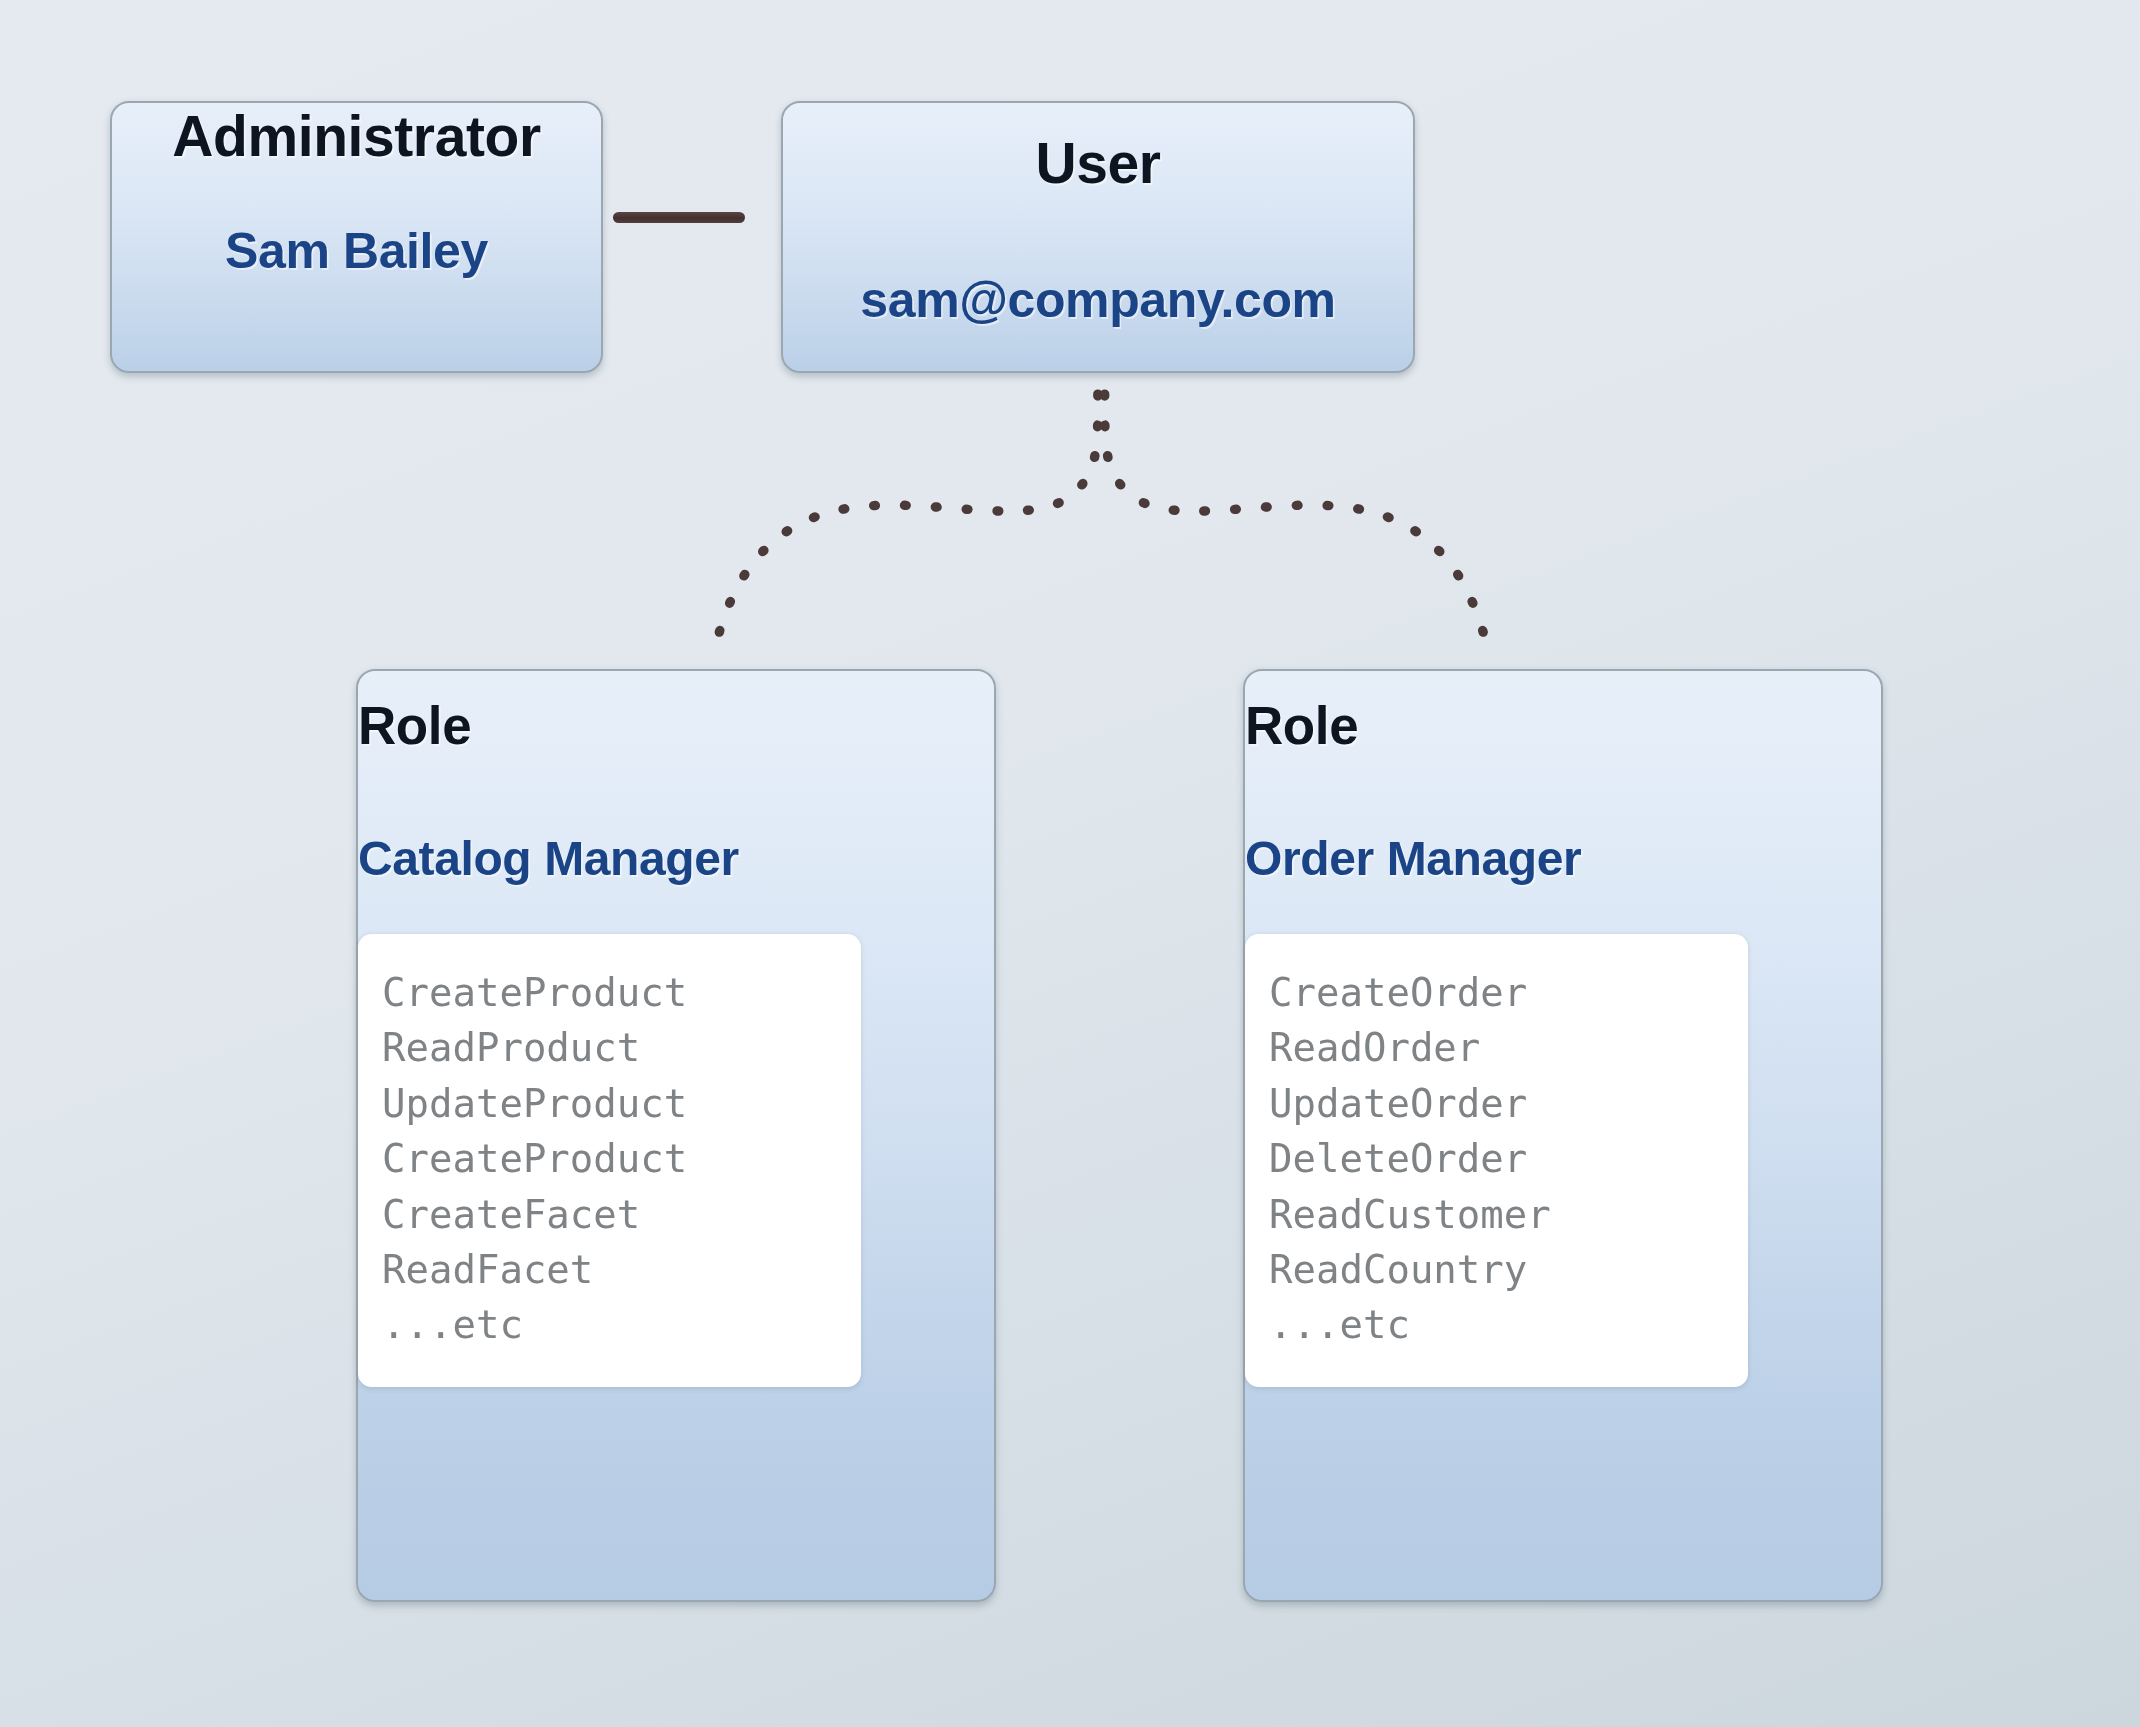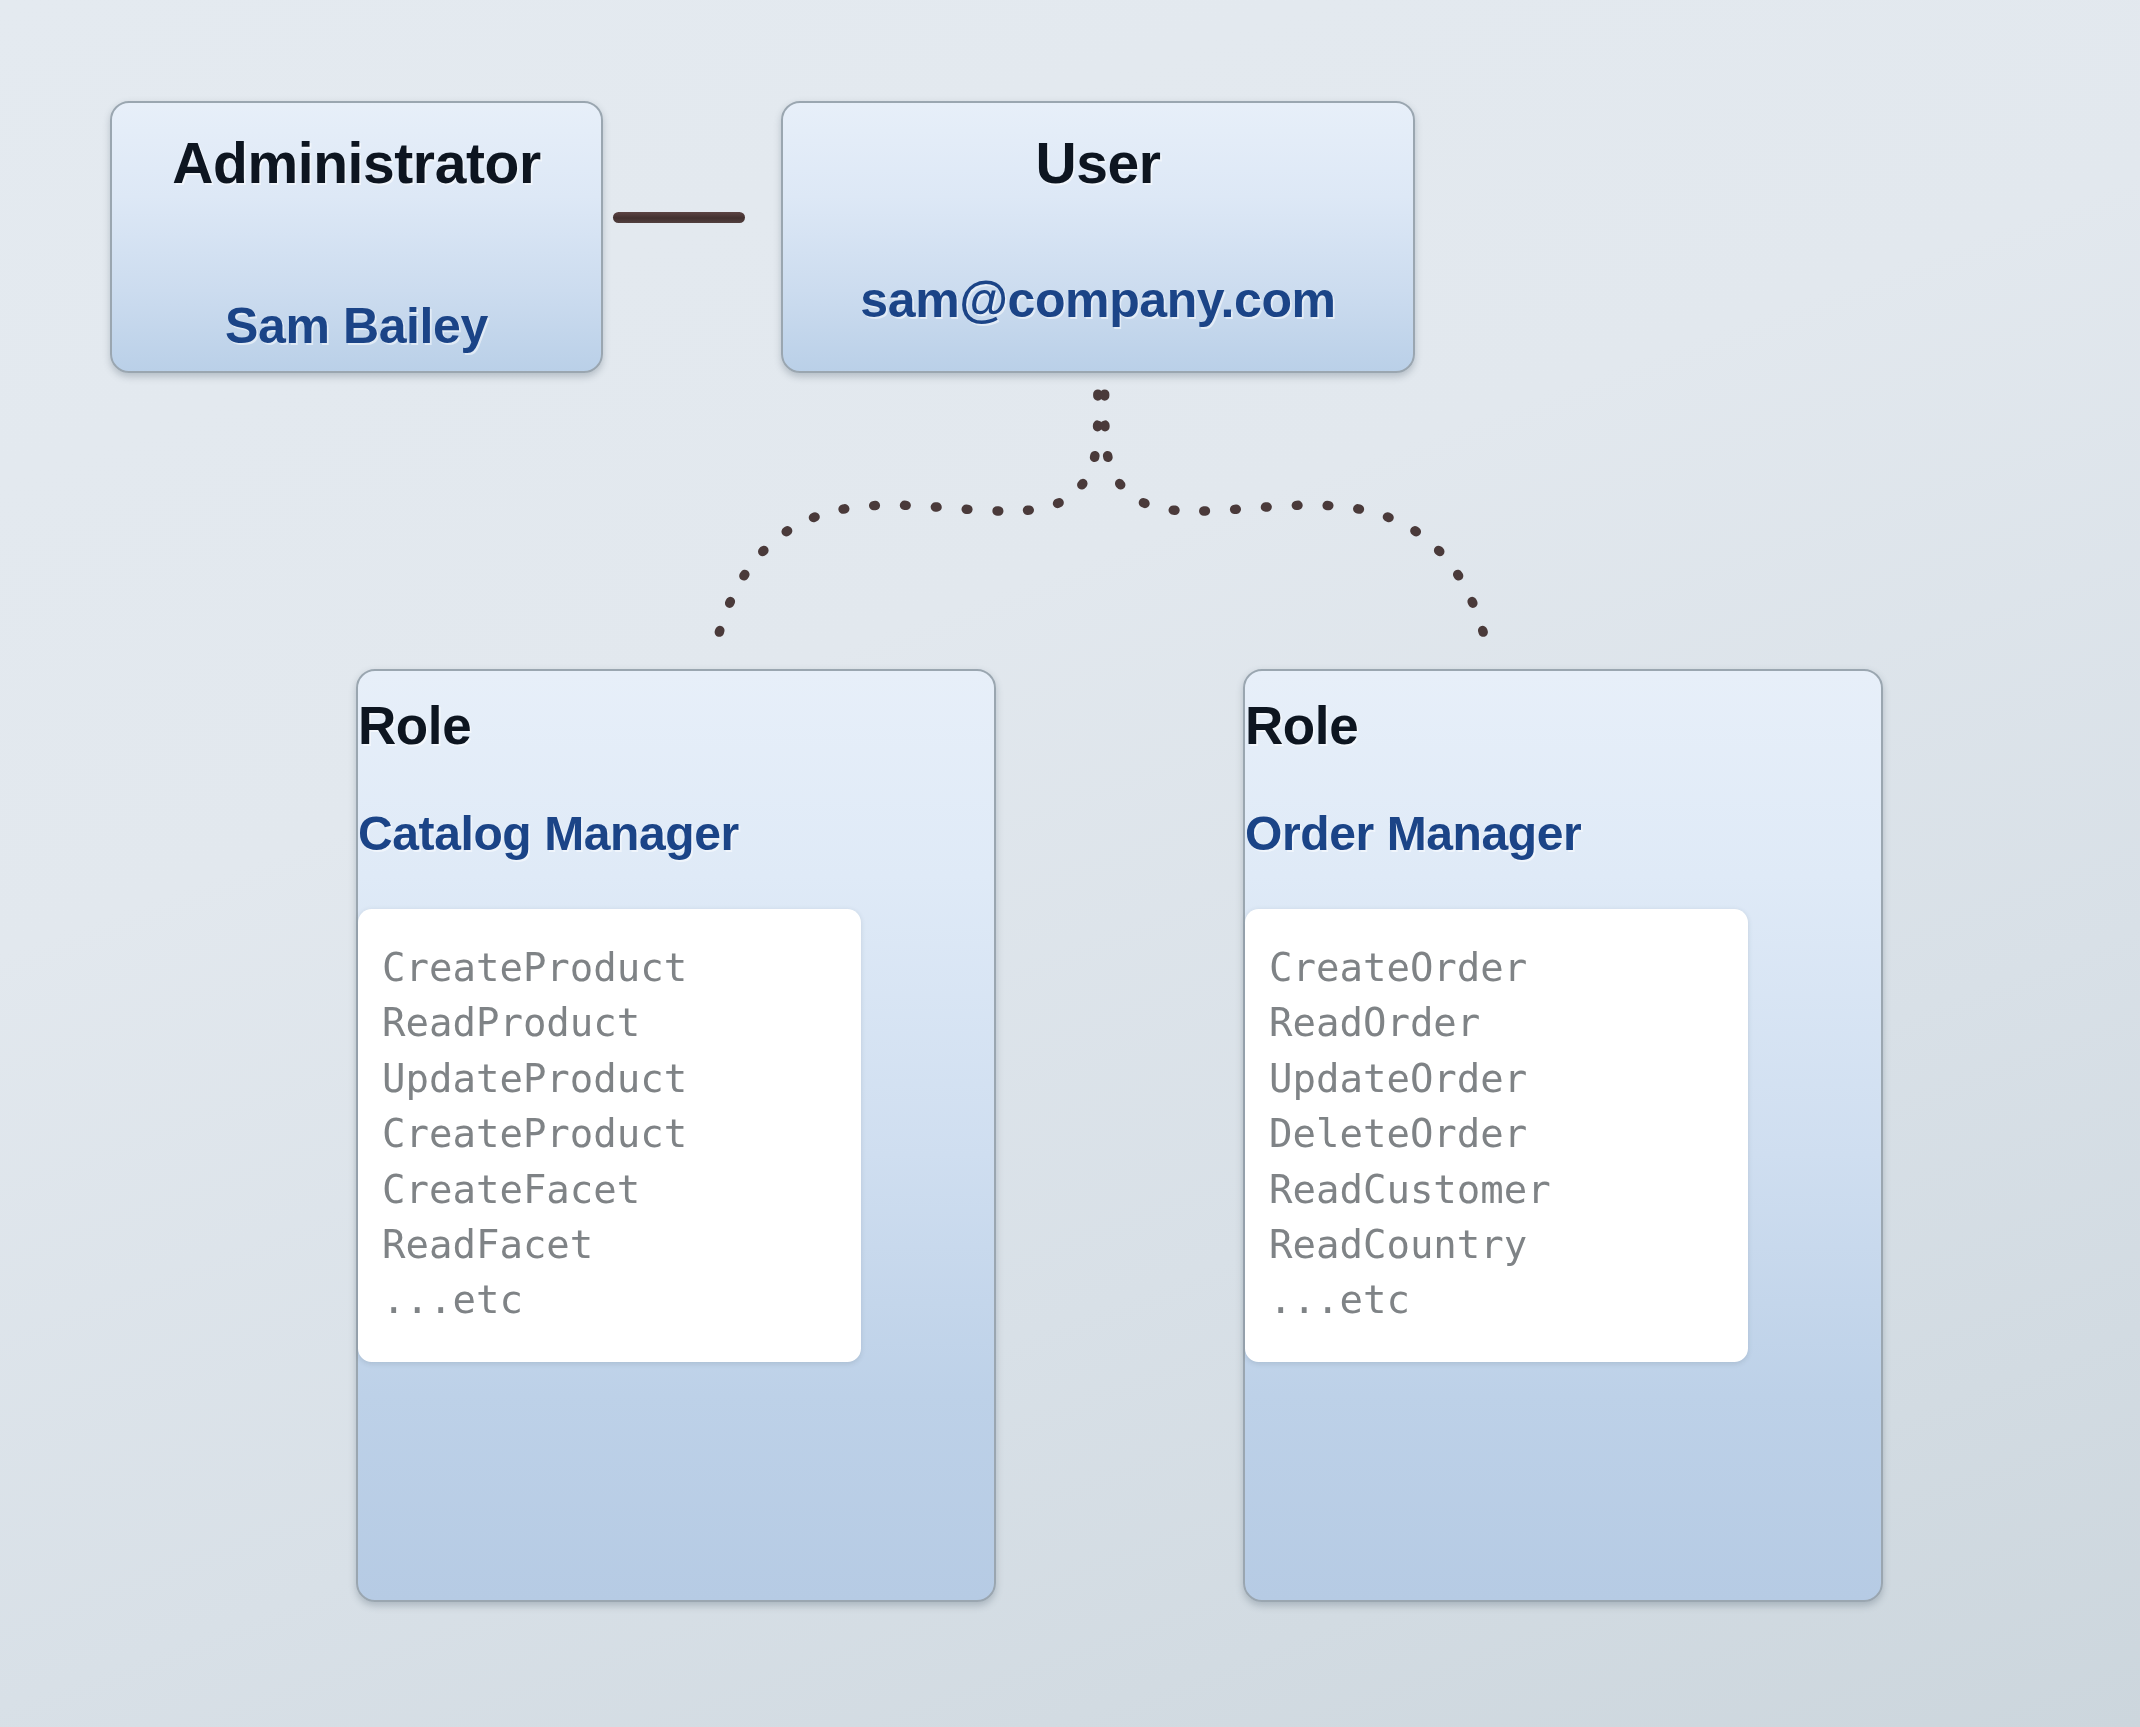--- a/index.html
+++ b/index.html
@@ -48,22 +48,20 @@
     letter-spacing: -0.4px;
     white-space: nowrap;
   }
 
   
   #admin-node {
     left: 110px;
     top: 101px;
     width: 493px;
     height: 272px;
-    padding-top: 27px;
-    gap: 48px;
   }
   #admin-node .node-type { font-size: 57px; }
   #admin-node .node-value { font-size: 50px; margin-top: 53px; }
 
   
   #user-node {
     left: 781px;
     top: 101px;
     width: 634px;
     height: 272px;
@@ -107,21 +105,21 @@
     align-items: flex-start;
     width: 640px;
     height: 933px;
     top: 669px;
     padding-top: 24px;
   }
   #role-node-0 { left: 356px; }
   #role-node-1 { left: 1243px; }
 
   .role-node .node-type { font-size: 53px; }
-  .role-node .node-value { font-size: 48px; margin-top: 50px; }
+  .role-node .node-value { font-size: 48px; margin-top: 75px; }
 
   .perm-panel {
     margin-top: 48px;
     width: 503px;
     background: #ffffff;
     border-radius: 13.7px;
     box-shadow: 0 1.7px 5.1px rgba(70, 85, 100, 0.16);
     padding: 31px 0 34px 0;
     box-sizing: border-box;
   }

